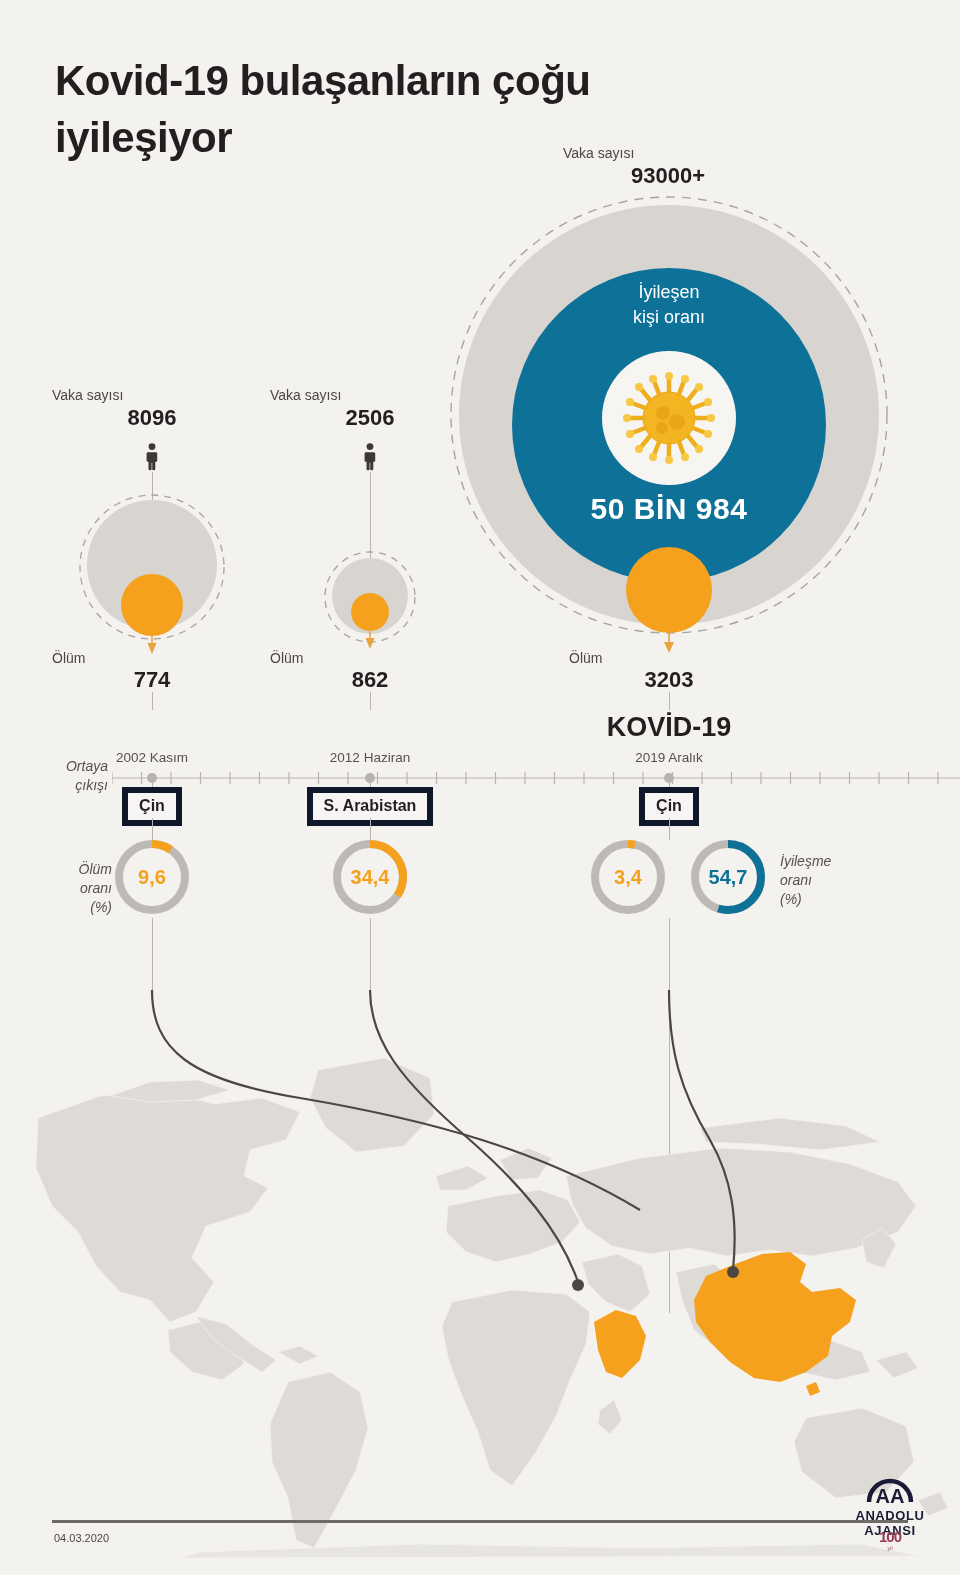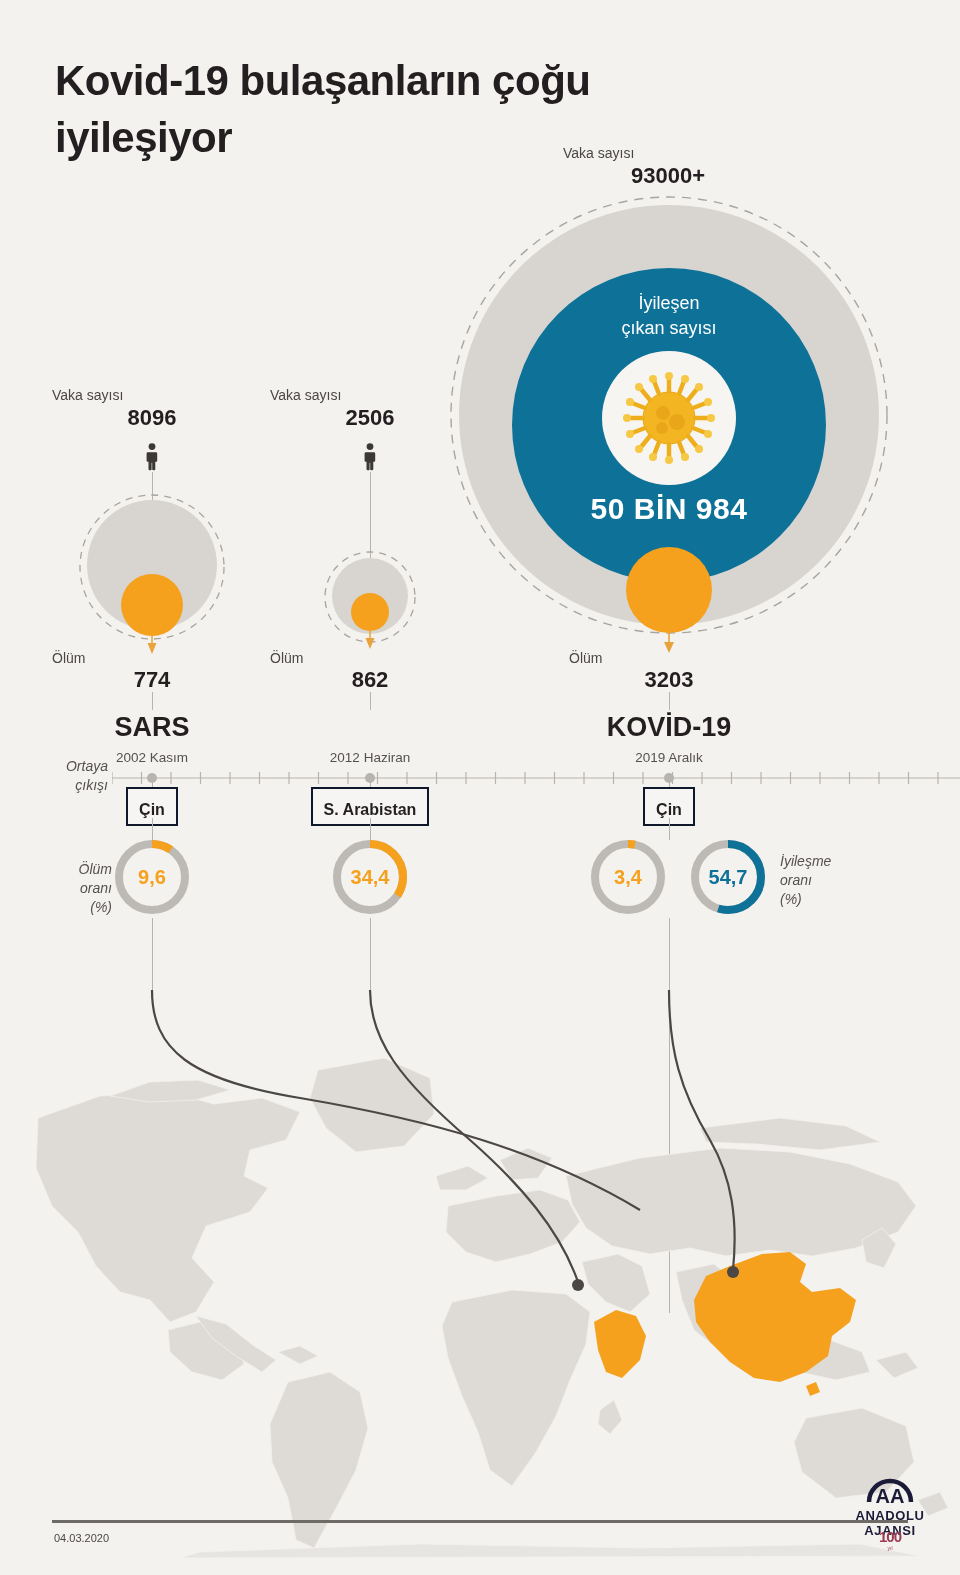--- a/index.html
+++ b/index.html
@@ -63,23 +63,23 @@
   .date-lab {
     font-size: 13.5px;
     color: #55514e;
     text-align: center;
     white-space: nowrap;
   }
   .country-box {
     font-size: 16px;
     font-weight: bold;
     color: #231f20;
-    border: 2px solid #0f172a;
+    border: 6px solid #0f172a;
     background: #f7f5f3;
-    padding: 12px 11px 5px 11px;
+    padding: 4px 11px 5px 11px;
     white-space: nowrap;
     text-align: center;
   }
   .side-lab {
     font-size: 14px;
     font-style: italic;
     color: #55514e;
     line-height: 19px;
     white-space: nowrap;
   }
@@ -192,24 +192,24 @@
           <circle cx="-16" cy="-39" r="4"></circle>
       </g>
       <g fill="#e09a10" opacity="0.55">
         <circle cx="-6" cy="-5" r="7"></circle>
           <circle cx="8" cy="4" r="8"></circle>
         <circle cx="-7" cy="10" r="6"></circle>
       </g>
     </g>
   </svg>
 
-  <div class="abs" data-name="recovered-title" style="left:569px; top:291px; width:200px; text-align:center;">
+  <div class="abs" data-name="recovered-title" style="left:569px; top:280px; width:200px; text-align:center;">
     <div style="font-size:18px; color:#ffffff; line-height:25px;">
       <span data-name="recovered-title-line1">İyileşen</span><br>
-      <span data-name="recovered-title-line2">çıkan sayısı</span>
+      <span data-name="recovered-title-line2">kişi oranı</span>
     </div>
   </div>
   <div class="abs" data-name="recovered-count" style="left:569px; top:492px; width:200px; text-align:center; font-size:30px; font-weight:bold; color:#ffffff; letter-spacing:0.5px;">50 BİN 984</div>
 
   <svg class="abs" data-name="kovid-death-bubble" width="120" height="120" style="left:609px; top:545px;">
     <circle cx="60" cy="45" r="43" fill="#f5a11e"></circle>
     <line x1="60" y1="88" x2="60" y2="100" stroke="#e8a33c" stroke-width="1.6"></line>
     <polygon points="55,97 65,97 60,108" fill="#e8a33c"></polygon>
   </svg>
 
@@ -265,21 +265,20 @@
 
   <div class="abs" data-name="mers-death-label" style="left:270px; top:650px; width:200px;">
     <div class="cap" data-name="mers-death-caption">Ölüm</div>
     <div class="big-num" data-name="mers-death-value" style="margin-top:1px;text-align:center;">862</div>
   </div>
 
   <div class="abs stem" data-name="connector-line" style="left:152px; top:692px; height:18px;"></div>
   <div class="abs stem" data-name="connector-line" style="left:370px; top:692px; height:18px;"></div>
   <div class="abs stem" data-name="connector-line" style="left:669px; top:692px; height:18px;"></div>
 
-  <div class="abs disease-name" data-name="disease-name-sars" style="left:52px; top:712px; width:200px;">SARS</div>
   <div class="abs disease-name" data-name="disease-name-kovid" style="left:569px; top:712px; width:200px;">KOVİD-19</div>
 
   <div class="abs date-lab" data-name="date-sars" style="left:52px; top:750px; width:200px;">2002 Kasım</div>
   <div class="abs date-lab" data-name="date-mers" style="left:270px; top:750px; width:200px;">2012 Haziran</div>
   <div class="abs date-lab" data-name="date-kovid" style="left:569px; top:750px; width:200px;">2019 Aralık</div>
 
   <div class="abs side-lab" data-name="timeline-left-label" style="left:50px; top:757px; text-align:right; width:58px;">
     <span data-name="timeline-label-line1">Ortaya</span><br>
     <span data-name="timeline-label-line2">çıkışı</span>
   </div>

